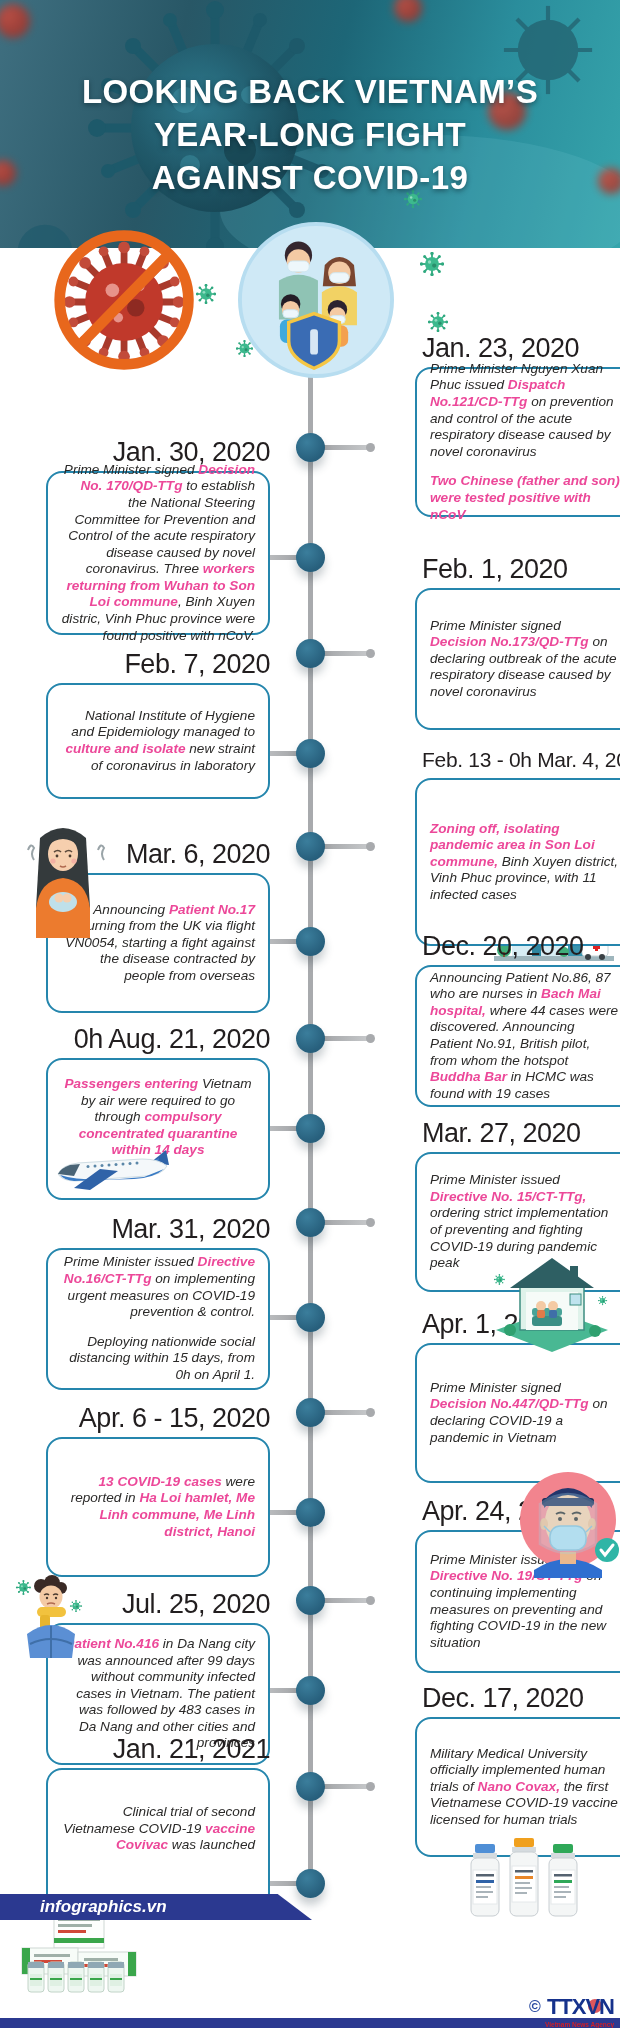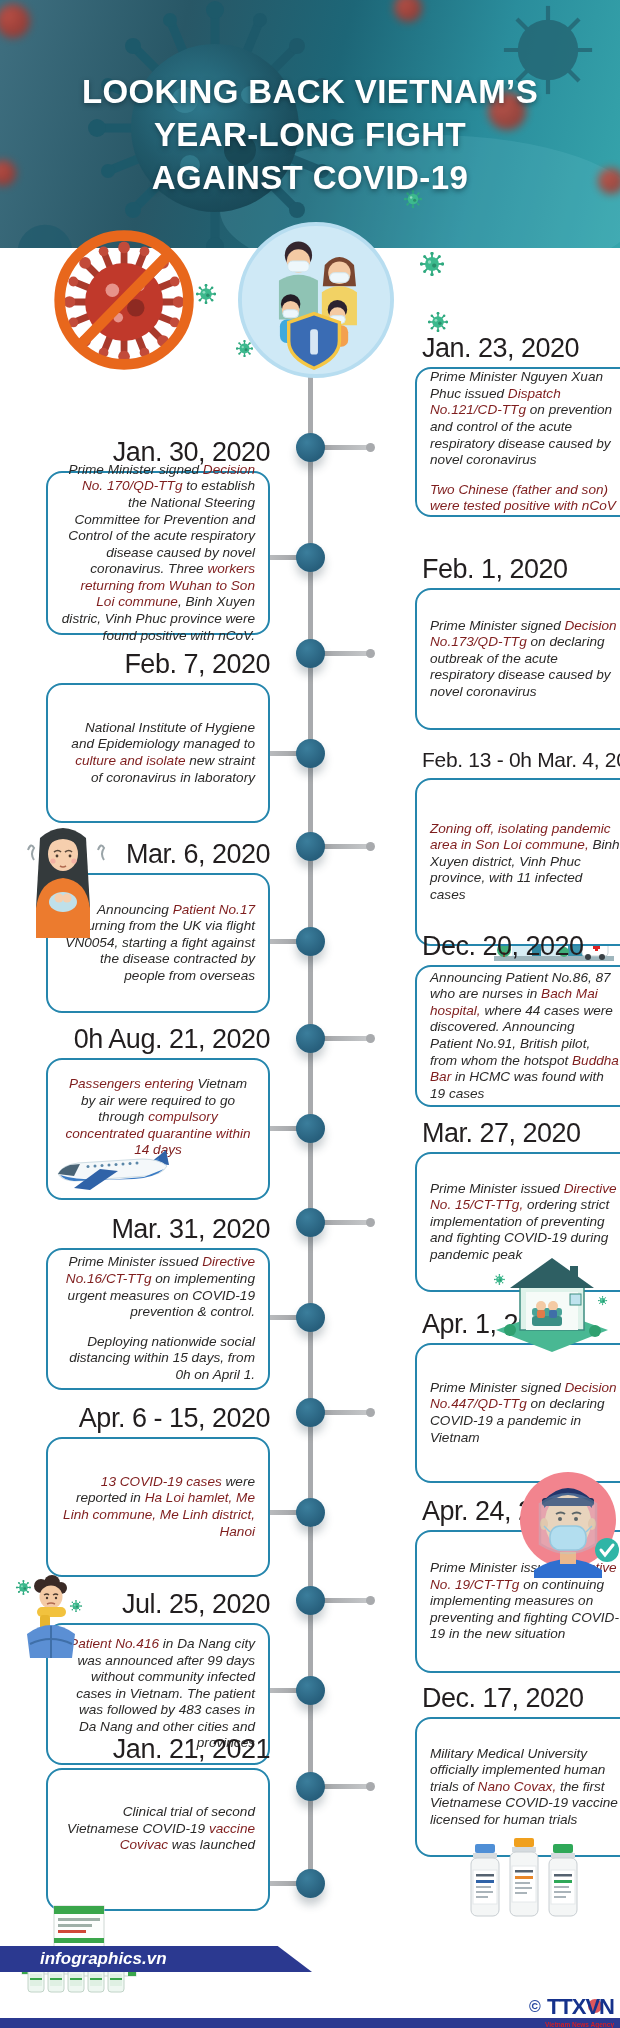--- a/index.html
+++ b/index.html
@@ -37,31 +37,31 @@
   .event.left{left:14px;width:224px;text-align:right;}
   .event.right{left:383px;width:224px;text-align:left;}
   .date{margin:0 0 3px;font-size:27px;line-height:31px;font-weight:500;color:#221e1f;letter-spacing:-.5px;}
   .event.right .date{padding-left:7px;}
   .date.small{font-size:21px;letter-spacing:-.3px;white-space:nowrap;}
   .box{box-sizing:border-box;background:#fff;border:2px solid #2586ad;border-radius:16px;
        padding:8px 13px;display:flex;flex-direction:column;justify-content:center;position:relative;}
   .event.right .box{width:220px;}
   .box p{margin:0;font-style:italic;font-size:13.6px;line-height:1.22;color:#2b2a29;font-weight:500;}
   .box p + p{margin-top:13px;}
-  .box .red{color:#7f1d1d;font-weight:normal;}
+  .box .red{color:#ec4899;font-weight:bold;}
   .box.top{justify-content:flex-start;padding-top:16px;}
   .box.top26{justify-content:flex-start;padding-top:34px;}
   .box.centered p{text-align:center;}
 
   
   .ill{position:absolute;z-index:4;}
   .under{z-index:1;}
 
   
-  .f-banner{position:absolute;left:0;top:1946px;width:312px;height:26px;background:#2b3990;z-index:6;
+  .f-banner{position:absolute;left:0;top:1894px;width:312px;height:26px;background:#2b3990;z-index:6;
             clip-path:polygon(0 0,89% 0,100% 100%,0 100%);
             display:flex;align-items:center;}
   .f-banner .site{color:#fff;font-style:italic;font-weight:bold;font-size:17px;padding-left:40px;}
   .f-strip{position:absolute;left:0;top:2018px;width:620px;height:10px;background:#2b3990;z-index:5;}
   .vna{position:absolute;left:488px;top:1994px;width:126px;z-index:6;text-align:right;}
   .vna .row{display:flex;align-items:center;justify-content:flex-end;gap:6px;}
   .vna .c{color:#2a4aa0;font-size:16px;font-weight:bold;}
   .vna .ttxvn{position:relative;z-index:0;color:#16328c;font-weight:bold;font-size:22px;letter-spacing:-1px;}
   .vna .ttxvn::after{content:"";position:absolute;right:12px;top:5px;width:14px;height:14px;border-radius:50%;
                      background:#d21f26;opacity:.75;z-index:-1;}
@@ -336,21 +336,21 @@
 
   <section class="event right" style="top:554px">
     <h2 class="date">Feb. 1, 2020</h2>
     <div class="box" style="height:142px">
       <p><span>Prime Minister signed </span><span class="red">Decision No.173/QD-TTg</span><span> on declaring outbreak of the acute respiratory disease caused by novel coronavirus</span></p>
     </div>
   </section>
 
   <section class="event left" style="top:649px">
     <h2 class="date">Feb. 7, 2020</h2>
-    <div class="box" style="height:140px">
+    <div class="box" style="height:116px">
       <p><span>National Institute of Hygiene and Epidemiology managed to </span><span class="red">culture and isolate</span><span> new straint of coronavirus in laboratory</span></p>
     </div>
   </section>
 
   <section class="event right" style="top:744px">
     <h2 class="date small">Feb. 13 - 0h Mar. 4, 2020</h2>
     <div class="box" style="height:168px">
       <p><span class="red">Zoning off, isolating pandemic area in Son Loi commune,</span><span> Binh Xuyen district, Vinh Phuc province, with 11 infected cases</span></p>
     </div>
   </section>

